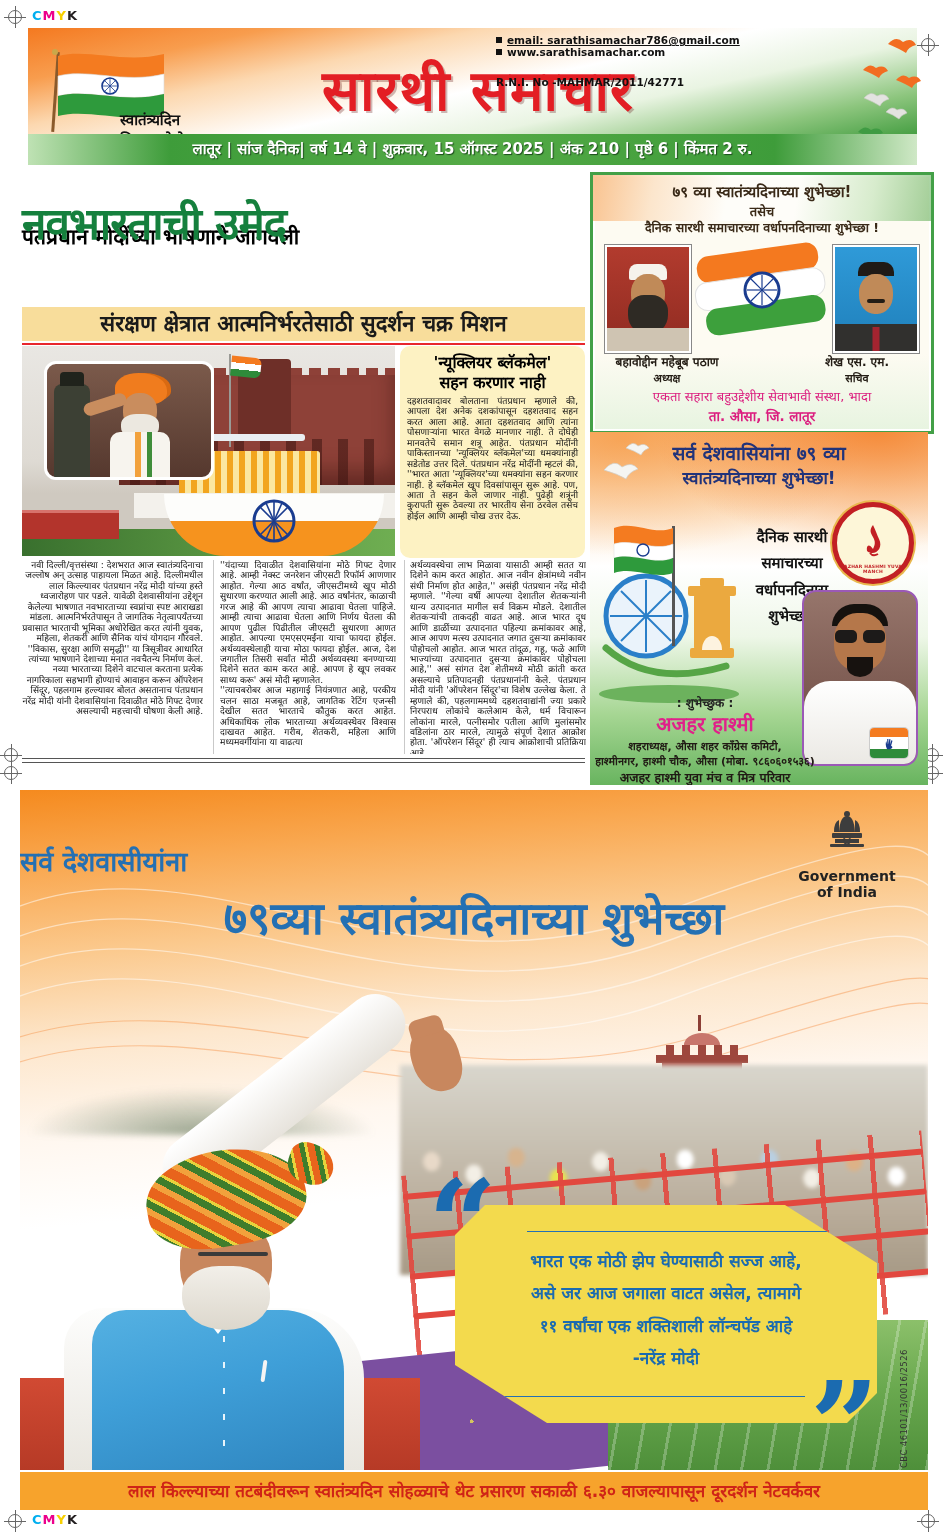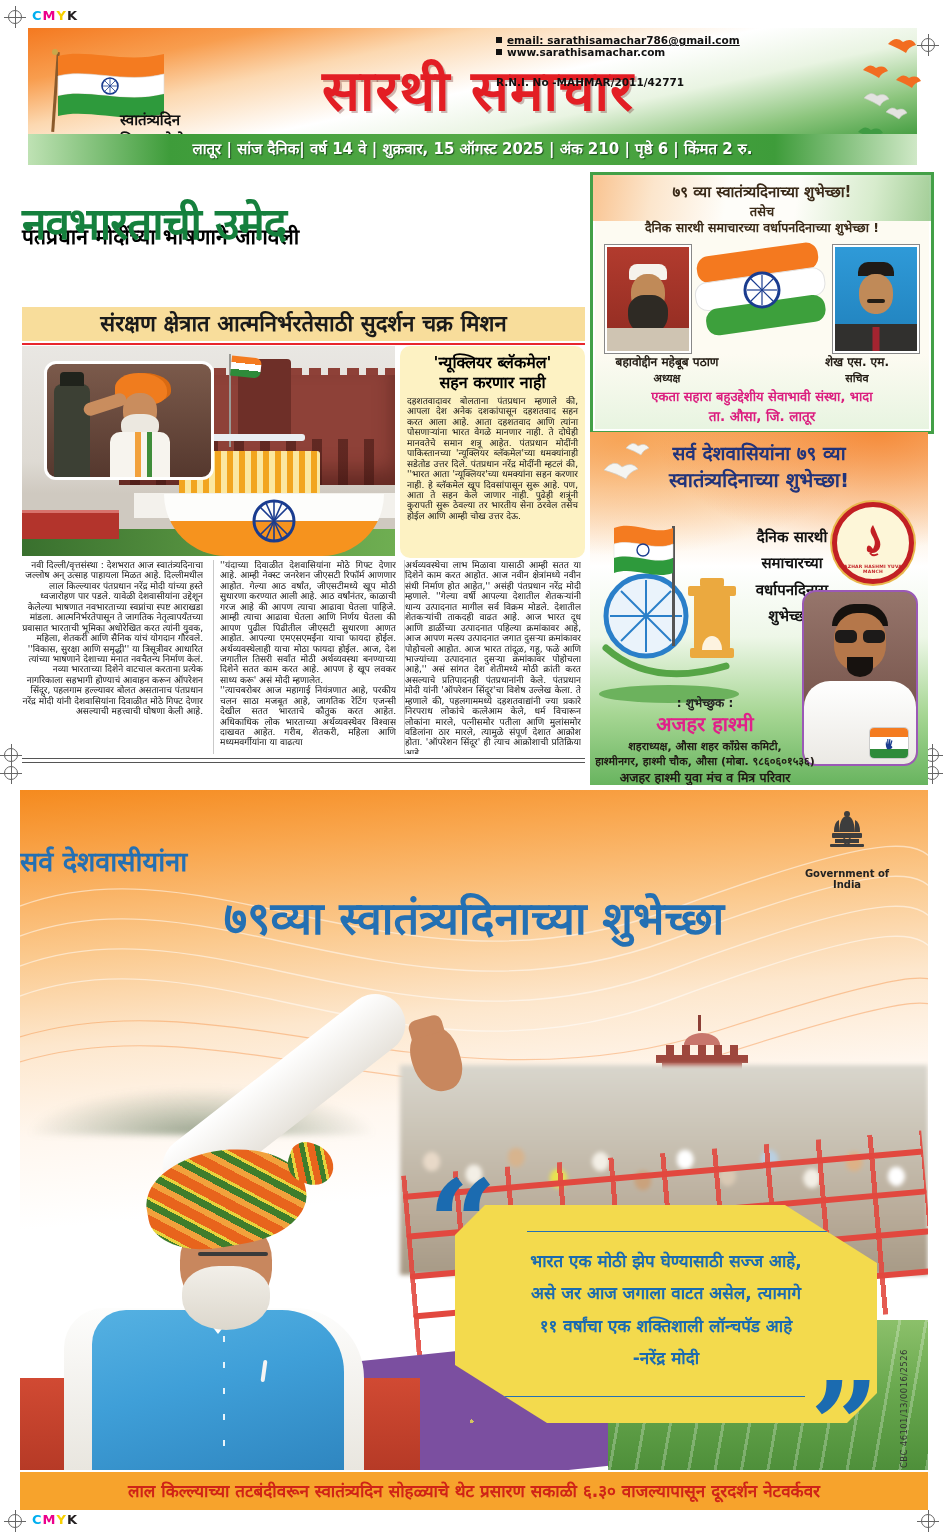--- a/index.html
+++ b/index.html
@@ -77,21 +77,21 @@
   .side-box{position:absolute;left:400px;top:346px;width:185px;height:212px;background:#fdf2c3;
     border-radius:10px;overflow:hidden;}
   .sb-t{text-align:center;font-size:16px;font-weight:bold;color:#000;line-height:1.25;}
   .sb-t:first-child{margin-top:7px;}
   .sb-b{margin:3px 7px 0 7px;font-size:9px;line-height:1.16;text-align:justify;color:#111;}
   
   .col{position:absolute;top:560px;width:181px;height:194px;overflow:hidden;
     font-size:9px;line-height:1.16;color:#111;white-space:pre-line;}
   .col1{left:22px;text-align:right;}
   .col2{left:213px;text-align:justify;border-left:1px solid #c9c9c9;padding-left:6px;width:176px;}
-  .col3{left:404px;text-align:justify;border-left:1px solid #c9c9c9;width:176px;}
+  .col3{left:404px;text-align:justify;border-left:1px solid #c9c9c9;padding-left:5px;width:176px;}
   .rule{position:absolute;left:22px;top:758px;width:563px;height:3px;
     border-top:1px solid #555;border-bottom:1px solid #555;}
   
   .ad1{position:absolute;left:590px;top:172px;width:338px;height:256px;border:3px solid #43a047;
     background:linear-gradient(180deg,#fdfbf2 0%,#fdfbf2 70%,#e7f4e0 100%);box-shadow:inset 0 0 0 2px #fff;}
   .ad1::before{content:"";position:absolute;left:0;top:0;width:100%;height:46px;opacity:.55;
     background:linear-gradient(100deg,#f6953f 0%,#fbd4ad 18%,#ffffff 40%,#ffffff 60%,#b8dfae 82%,#57a84b 100%);}
   .ad1 .g1{position:absolute;left:0;top:6px;width:100%;text-align:center;font-size:15px;font-weight:bold;color:#3a2a18;}
   .ad1 .g2{position:absolute;left:0;top:27px;width:100%;text-align:center;font-size:13px;font-weight:bold;color:#3a2a18;}
   .ad1 .g3{position:absolute;left:0;top:44px;width:100%;text-align:center;font-size:12.5px;font-weight:bold;color:#3a2a18;}
@@ -103,30 +103,30 @@
   .ph-l .bigbeard{position:absolute;left:50%;top:46%;transform:translateX(-50%);width:40px;height:40px;background:#2e2a24;border-radius:40% 40% 50% 50%;}
   .ph-l .robe{position:absolute;left:0;bottom:0;width:100%;height:22%;background:#cfc4b2;}
   .ph-r .hair{position:absolute;left:50%;top:14%;transform:translateX(-50%);width:36px;height:14px;background:#1f1a16;border-radius:10px 10px 0 0;}
   .ph-r .mus{position:absolute;left:50%;top:50%;transform:translateX(-50%);width:18px;height:4px;background:#241d15;border-radius:2px;}
   .ph-r .suit{position:absolute;left:0;bottom:0;width:100%;height:26%;background:#31302e;}
   .ph-r .tie{position:absolute;left:50%;bottom:0;transform:translateX(-50%);width:7px;height:24px;background:#a32430;}
   .flag-art{position:absolute;left:50%;top:60px;transform:translateX(-50%);}
   .cap-l{position:absolute;left:4px;top:178px;width:140px;text-align:center;font-size:12px;font-weight:bold;color:#241d15;}
   .cap-r{position:absolute;right:4px;top:178px;width:140px;text-align:center;font-size:12px;font-weight:bold;color:#241d15;}
   .cap-sub{font-size:11px;font-weight:bold;}
-  .ad1 .org1{position:absolute;left:0;top:212px;width:100%;text-align:center;font-size:13px;font-weight:bold;color:#db1e7f;}
+  .ad1 .org1{position:absolute;left:0;top:212px;width:100%;text-align:center;font-size:13px;font-weight:normal;color:#db1e7f;}
   .ad1 .org2{position:absolute;left:0;top:232px;width:100%;text-align:center;font-size:13.5px;font-weight:bold;color:#db1e7f;}
   
   .ad2{position:absolute;left:590px;top:432px;width:338px;height:353px;overflow:hidden;
     background:
       radial-gradient(120% 60% at 85% 0%,rgba(244,121,32,.75),rgba(244,121,32,0) 55%),
       radial-gradient(120% 55% at 10% 2%,rgba(246,150,63,.7),rgba(246,150,63,0) 60%),
       linear-gradient(180deg,#f9c289 0%,#fde3c4 16%,#ffffff 38%,#eef7e8 58%,#a6d693 80%,#68b45f 100%);}
   .ad2 .h1{position:absolute;left:0;top:8px;width:100%;text-align:center;font-size:19px;font-weight:bold;color:#21337a;}
-  .ad2 .h2{position:absolute;left:0;top:34px;width:100%;text-align:center;font-size:20px;font-weight:bold;color:#21337a;}
+  .ad2 .h2{position:absolute;left:0;top:34px;width:100%;text-align:center;font-size:17px;font-weight:bold;color:#21337a;}
   .ad2 .mid{position:absolute;left:146px;top:92px;width:112px;text-align:center;font-size:15px;font-weight:bold;color:#111;line-height:1.75;}
   .ad2 .doves{position:absolute;left:6px;top:8px;}
   .ad2 .illus{position:absolute;left:4px;top:66px;}
   .logo{position:absolute;right:14px;top:70px;width:72px;height:72px;border-radius:50%;
     border:5px solid #c21f24;background:#fdf6d8;box-shadow:0 0 0 2px #e9b84e;}
   .logo svg{position:absolute;left:50%;top:48%;transform:translate(-50%,-50%);}
   .logo .lt{position:absolute;left:0;bottom:5px;width:100%;text-align:center;font-size:4.5px;font-weight:bold;color:#c21f24;letter-spacing:.2px;}
   .portrait{position:absolute;right:10px;top:158px;width:112px;height:172px;border-radius:14px;
     border:2px solid #9b59b6;overflow:hidden;background:linear-gradient(180deg,#96756b 0%,#7c5a51 60%,#6b4c44 100%);}
   .p-hair{position:absolute;left:50%;top:7%;transform:translateX(-50%);width:56px;height:22px;background:#15110e;border-radius:24px 24px 0 0;}
@@ -145,21 +145,21 @@
   .ad2 .a1{position:absolute;left:0px;top:306px;width:230px;text-align:center;font-size:11px;font-weight:bold;color:#201a14;}
   .ad2 .a2{position:absolute;left:0px;top:321px;width:230px;text-align:center;font-size:11px;font-weight:bold;color:#201a14;}
   .ad2 .a3{position:absolute;left:0px;top:337px;width:230px;text-align:center;font-size:12.5px;font-weight:bold;color:#201a14;}
   
   .govad{position:absolute;left:20px;top:790px;width:908px;height:680px;overflow:hidden;
     background:linear-gradient(175deg,#f58a1e 0%,#f9a74f 10%,#fbc98d 22%,#fde7cd 34%,#fff7ef 46%,#ffffff 58%,#ffffff 100%);}
   .waves{position:absolute;left:0;top:0;}
   .gv1{position:absolute;left:0;top:52px;width:100%;text-align:left;font-size:27px;font-weight:bold;color:#2470b3;}
   .gv2{position:absolute;left:0;top:96px;width:100%;text-align:center;font-size:45px;font-weight:bold;color:#2470b3;}
   .emblem{position:absolute;right:26px;top:16px;width:110px;text-align:center;}
-  .emblem .gl{font-size:10px;font-weight:bold;color:#222;margin-top:2px;}
+  .emblem .gl{font-size:14px;font-weight:bold;color:#222;margin-top:2px;}
   .scene{position:absolute;left:0;top:215px;width:100%;height:465px;}
   .treeline{position:absolute;left:0;top:70px;width:40%;height:60px;background:radial-gradient(60% 100% at 50% 100%,rgba(70,95,60,.55),rgba(70,95,60,0) 80%);filter:blur(3px);}
   .crowd{position:absolute;left:380px;top:60px;width:528px;height:210px;filter:blur(2px);
     background:
      radial-gradient(14px 16px at 6% 46%,#e8d9c8 60%,transparent 61%),
      radial-gradient(14px 16px at 14% 52%,#f3efe6 60%,transparent 61%),
      radial-gradient(14px 16px at 22% 44%,#d7b48e 60%,transparent 61%),
      radial-gradient(14px 16px at 30% 54%,#e9e24f 60%,transparent 61%),
      radial-gradient(14px 16px at 38% 46%,#f3efe6 60%,transparent 61%),
      radial-gradient(14px 16px at 46% 55%,#caa27c 60%,transparent 61%),

